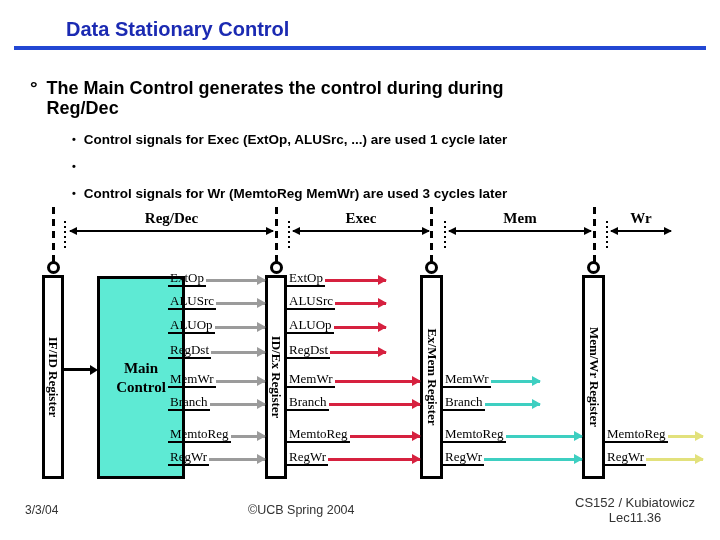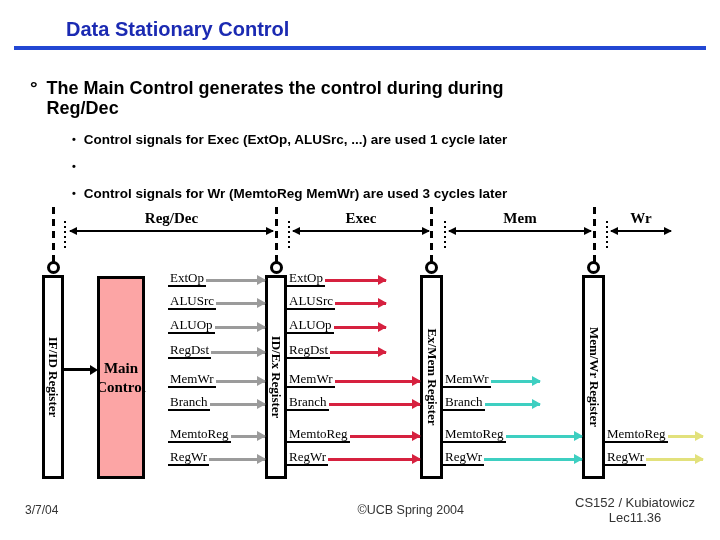--- a/index.html
+++ b/index.html
@@ -38,21 +38,21 @@
          width:0;height:0;border-top:4.5px solid transparent;border-bottom:4.5px solid transparent}
   .stage-arrow::before{left:-1px;border-right:8px solid #000}
   .stage-arrow::after{right:-1px;border-left:8px solid #000}
   .stage-label{position:absolute;top:210px;text-align:center;font:bold 15px "Liberation Serif",serif;color:#000}
 
   
   .reg{position:absolute;top:275px;height:204px;border:3px solid #000;background:#fff}
   .reg-label{position:absolute;top:50%;left:50%;transform:translate(-50%,-50%) rotate(90deg);
              white-space:nowrap;font:bold 13px "Liberation Serif",serif;color:#000}
   .clk{position:absolute;top:261px;width:13px;height:13px;border:3px solid #000;border-radius:50%;background:#fff}
-  .mainctl{position:absolute;left:97px;top:276px;width:48px;height:203px;border:3px solid #000;background:#fca5a5;
+  .mainctl{position:absolute;left:97px;top:276px;width:88px;height:203px;border:3px solid #000;background:#5eead4;
            display:flex;align-items:center;justify-content:center}
   .mainctl span{font:bold 15px "Liberation Serif",serif;text-align:center;width:60px;line-height:1.25}
 
   .ifid-arrow{position:absolute;left:64px;top:368px;width:26px;height:3px;background:#000}
   .ifid-arrow::after{content:'';position:absolute;right:-8px;top:50%;transform:translateY(-50%);
      width:0;height:0;border-top:5px solid transparent;border-bottom:5px solid transparent;border-left:8px solid #000}
 
   
   .sigrow{position:absolute;height:20px;display:flex;flex-direction:row;align-items:center;justify-content:flex-end}
   .siglabel{font:13px "Liberation Serif",serif;line-height:13px;color:#000;border-bottom:2px solid #000;
@@ -60,21 +60,21 @@
   .sigline{position:relative;width:100%;height:3px}
   .sighead{position:absolute;right:-1px;top:50%;transform:translateY(-50%);width:0;height:0;
            border-top:5px solid transparent;border-bottom:5px solid transparent;border-left:9px solid #000}
   .gray .sigline{background:var(--sig-gray)}   .gray .sighead{border-left-color:var(--sig-gray)}
   .red .sigline{background:var(--sig-red)}     .red .sighead{border-left-color:var(--sig-red)}
   .cyan .sigline{background:var(--sig-cyan)}   .cyan .sighead{border-left-color:var(--sig-cyan)}
   .yellow .sigline{background:var(--sig-yellow)} .yellow .sighead{border-left-color:var(--sig-yellow)}
 
   
   .footer-date{position:absolute;left:25px;top:503px;font:12px "Liberation Sans",sans-serif;color:var(--footer-ink)}
-  .footer-copy{position:absolute;left:264px;top:503px;width:200px;text-align:right;font:12.5px "Liberation Sans",sans-serif;color:var(--footer-ink)}
+  .footer-copy{position:absolute;left:248px;top:503px;width:200px;text-align:left;font:12.5px "Liberation Sans",sans-serif;color:var(--footer-ink)}
   .footer-course{position:absolute;left:555px;top:495px;width:160px;text-align:center;
                  font:13px "Liberation Sans",sans-serif;color:var(--footer-ink);line-height:15px}
 </style>
 </head>
 <body>
 
 <div class="slide">
 
   <div class="title">Data Stationary Control</div>
   <div class="title-rule"></div>
@@ -271,20 +271,20 @@
         <i class="sighead"></i>
       </div>
     </div>
   <div class="sigrow yellow" style="left:605px;top:449px;width:98px">
       <span class="siglabel">RegWr</span>
       <div class="sigline">
         <i class="sighead"></i>
       </div>
     </div>
 
-  <div class="footer-date">3/7/04</div>
+  <div class="footer-date">3/3/04</div>
   <div class="footer-copy">©UCB Spring 2004</div>
   <div class="footer-course">
     <div>CS152 / Kubiatowicz</div>
     <div>Lec11.36</div>
   </div>
 
 </div>
 
 </body></html>

